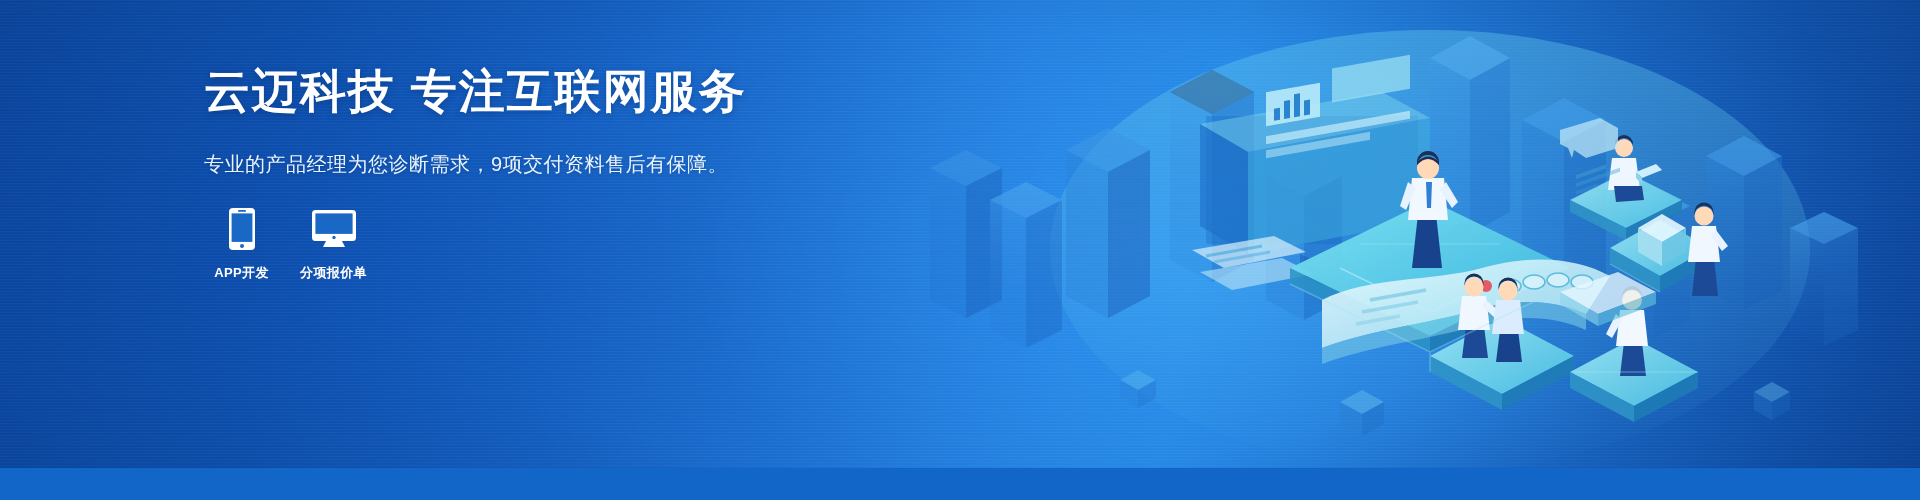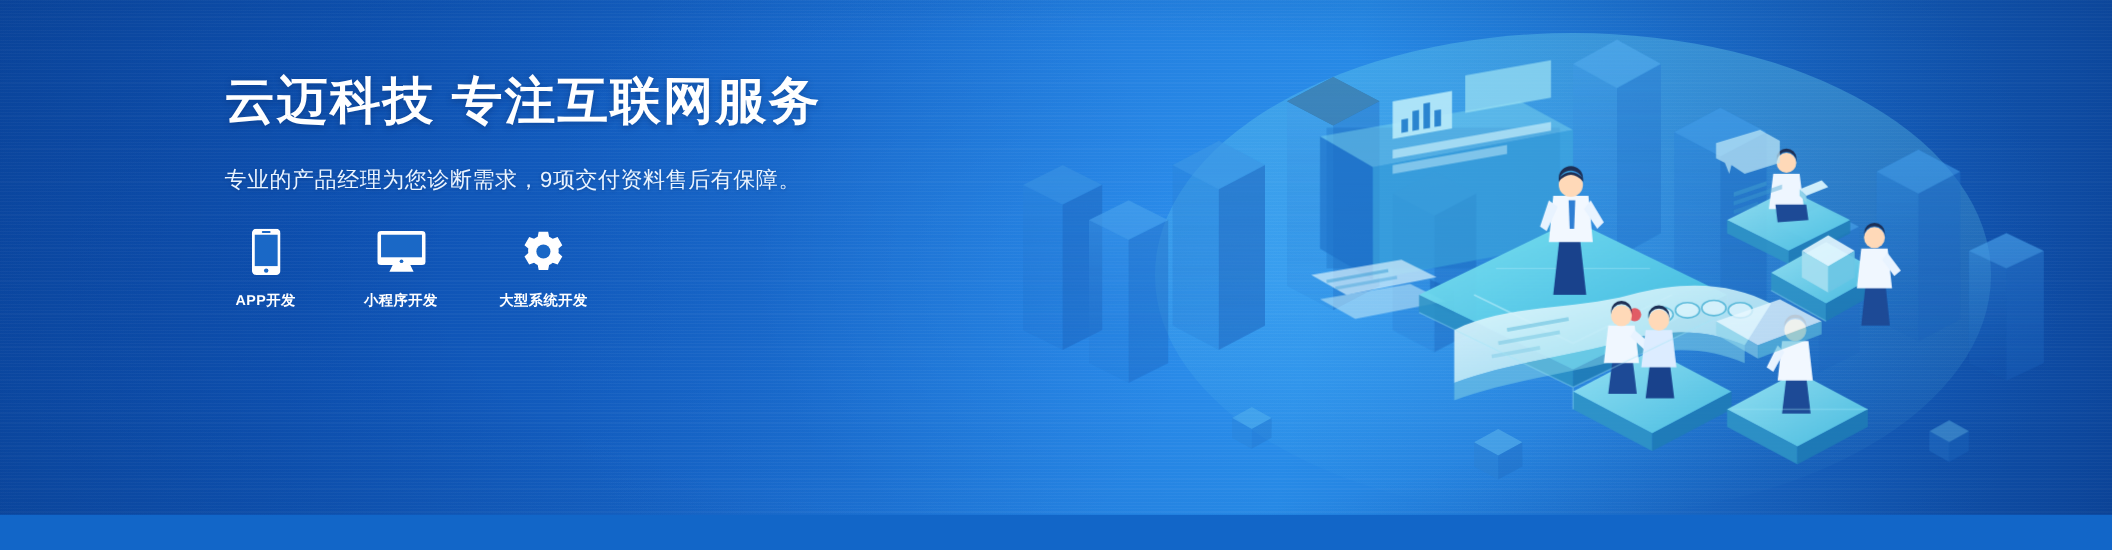--- a/index.html
+++ b/index.html
@@ -35,21 +35,21 @@
     font-size:46px;line-height:1.1;font-weight:bold;color:#ffffff;
     letter-spacing:2px;margin:0 0 30px 0;white-space:nowrap;
     text-shadow:0 2px 6px rgba(3,35,90,0.35);
   }
   .subtitle{margin:0 0 26px 0;}
   .sub-line{
     font-size:20px;line-height:34px;color:#eaf4ff;letter-spacing:0.5px;
     white-space:nowrap;text-shadow:0 1px 3px rgba(3,35,90,0.30);
   }
   
-  .services{display:flex;align-items:flex-start;gap:43px;margin-top:8px;text-align:center;}
+  .services{display:flex;align-items:flex-start;gap:12px;margin-top:8px;text-align:center;}
   .service{
     display:flex;flex-direction:column;align-items:center;width:75px;
   }
   .svc-icon{
     height:44px;display:flex;align-items:center;justify-content:center;
     margin-bottom:13px;
   }
   .svc-icon svg{display:block;fill:#ffffff;}
   .svc-label{
     font-size:13px;color:#ffffff;font-weight:bold;white-space:nowrap;
@@ -357,32 +357,19 @@
 
       <div class="service">
         <span class="svc-icon">
           <svg width="44" height="38" viewBox="0 0 44 38">
             <rect x="0" y="0" width="44" height="31" rx="3.5" ry="3.5" fill="#ffffff"></rect>
             <rect x="3.4" y="3.4" width="37.2" height="20.5" fill="#1a68c6"></rect>
             <circle cx="22" cy="27.5" r="1.7" fill="#1a68c6"></circle>
             <path d="M14 31 L30 31 L33 37 L11 37 Z" fill="#ffffff"></path>
           </svg>
         </span>
-        <span class="svc-label">小程序开发</span>
+        <span class="svc-label">分项报价单</span>
       </div>
 
-      <div class="service">
-        <span class="svc-icon">
-          <svg width="40" height="40" viewBox="0 0 40 40">
-            <path d="M24.3 1.6 l0.9 4.6 c1.2 0.4 2.3 1.1 3.3 1.9 l4.4 -1.6 l4.3 7.4 l-3.5 3.1
-                     c0.1 0.6 0.2 1.3 0.2 2 c0 0.7 -0.1 1.4 -0.2 2 l3.5 3.1 l-4.3 7.4 l-4.4 -1.6
-                     c-1 0.8 -2.1 1.5 -3.3 1.9 l-0.9 4.6 l-8.6 0 l-0.9 -4.6 c-1.2 -0.4 -2.3 -1.1 -3.3 -1.9
-                     l-4.4 1.6 l-4.3 -7.4 l3.5 -3.1 c-0.1 -0.6 -0.2 -1.3 -0.2 -2 c0 -0.7 0.1 -1.4 0.2 -2
-                     l-3.5 -3.1 l4.3 -7.4 l4.4 1.6 c1 -0.8 2.1 -1.5 3.3 -1.9 l0.9 -4.6 Z" fill="#ffffff"></path>
-            <circle cx="20" cy="19.6" r="6.4" fill="#1a68c6"></circle>
-          </svg>
-        </span>
-        <span class="svc-label">大型系统开发</span>
-      </div>
 
     </div>
   </div>
 </div>
 
 </body></html>

